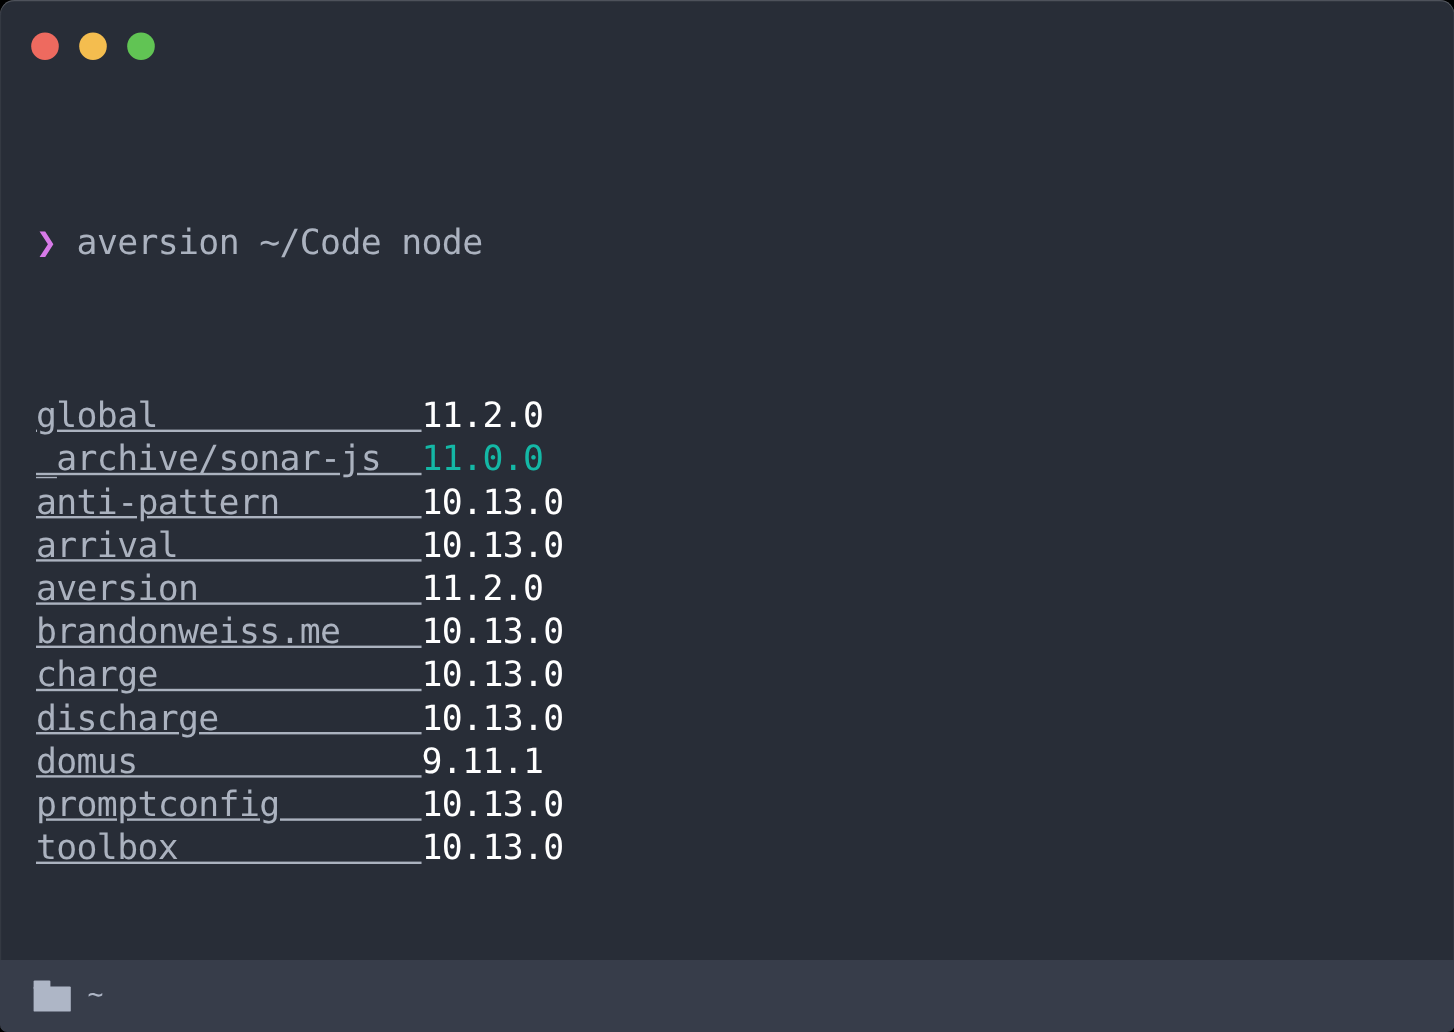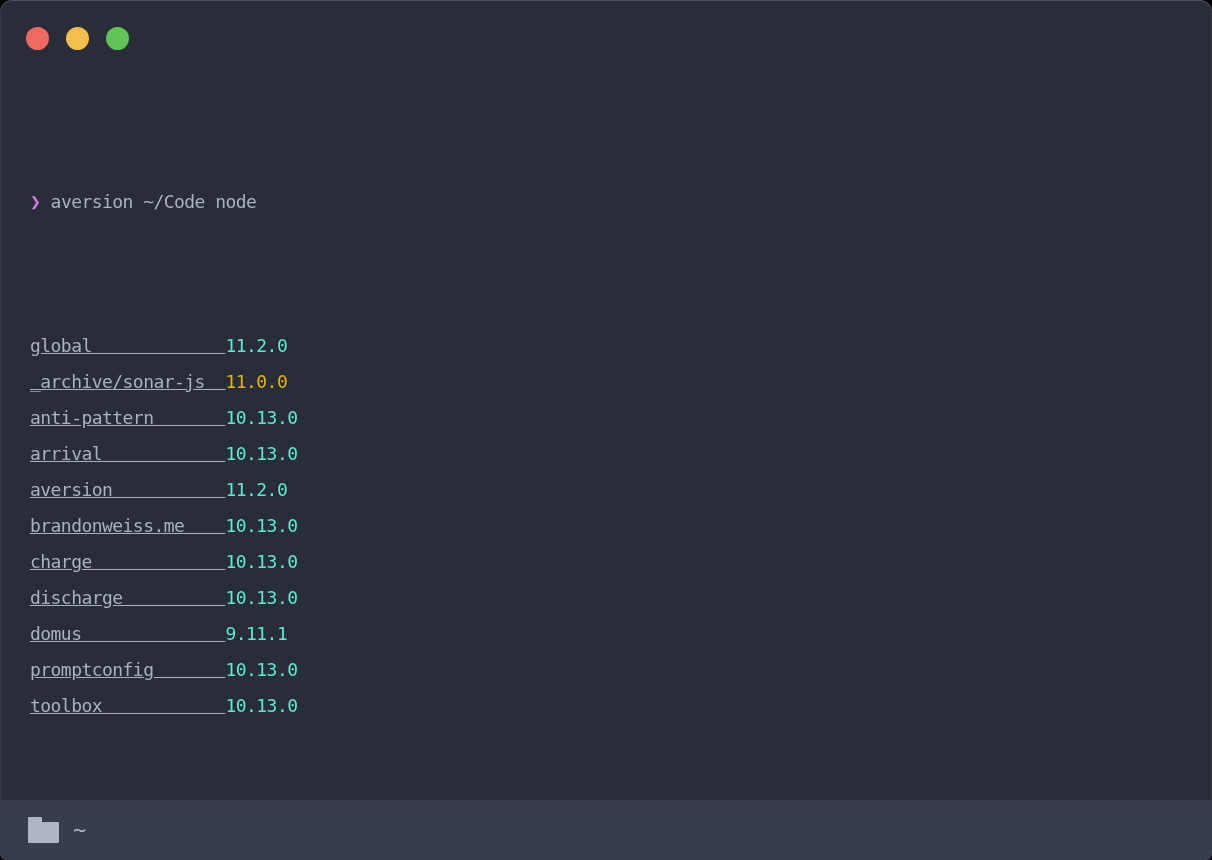--- a/index.html
+++ b/index.html
@@ -51,42 +51,42 @@
 
   
   #terminal-body {
     position: absolute;
     left: 0;
     top: 76px;
     width: 1212px;
     height: 724px;
     padding: 0 30px;
     font-family: "DejaVu Sans Mono", monospace;
-    font-size: 18px;
+    font-size: 29px;
     line-height: 36px;
     color: #abb2bf;
     white-space: pre;
     letter-spacing: -0.55px;
   }
 
   .term-line {
     height: 36px;
     white-space: pre;
     font-variant-ligatures: none;
   }
   .term-line.blank { height: 36px; }
 
   .prompt-sym {
     color: #d77ae8;
     font-weight: bold;
   }
   .cmd-text { color: #abb2bf; }
   .pkg-name { color: #abb2bf; text-decoration: underline; }
-  .ver-ok   { color: #5eead4; }
-  .ver-bad  { color: #eab308; }
+  .ver-ok   { color: #ffffff; }
+  .ver-bad  { color: #14b8a6; }
 
   
   #statusbar {
     position: absolute;
     left: 0;
     bottom: 0;
     width: 1212px;
     height: 60px;
     background: #373d4a;
     display: flex;

